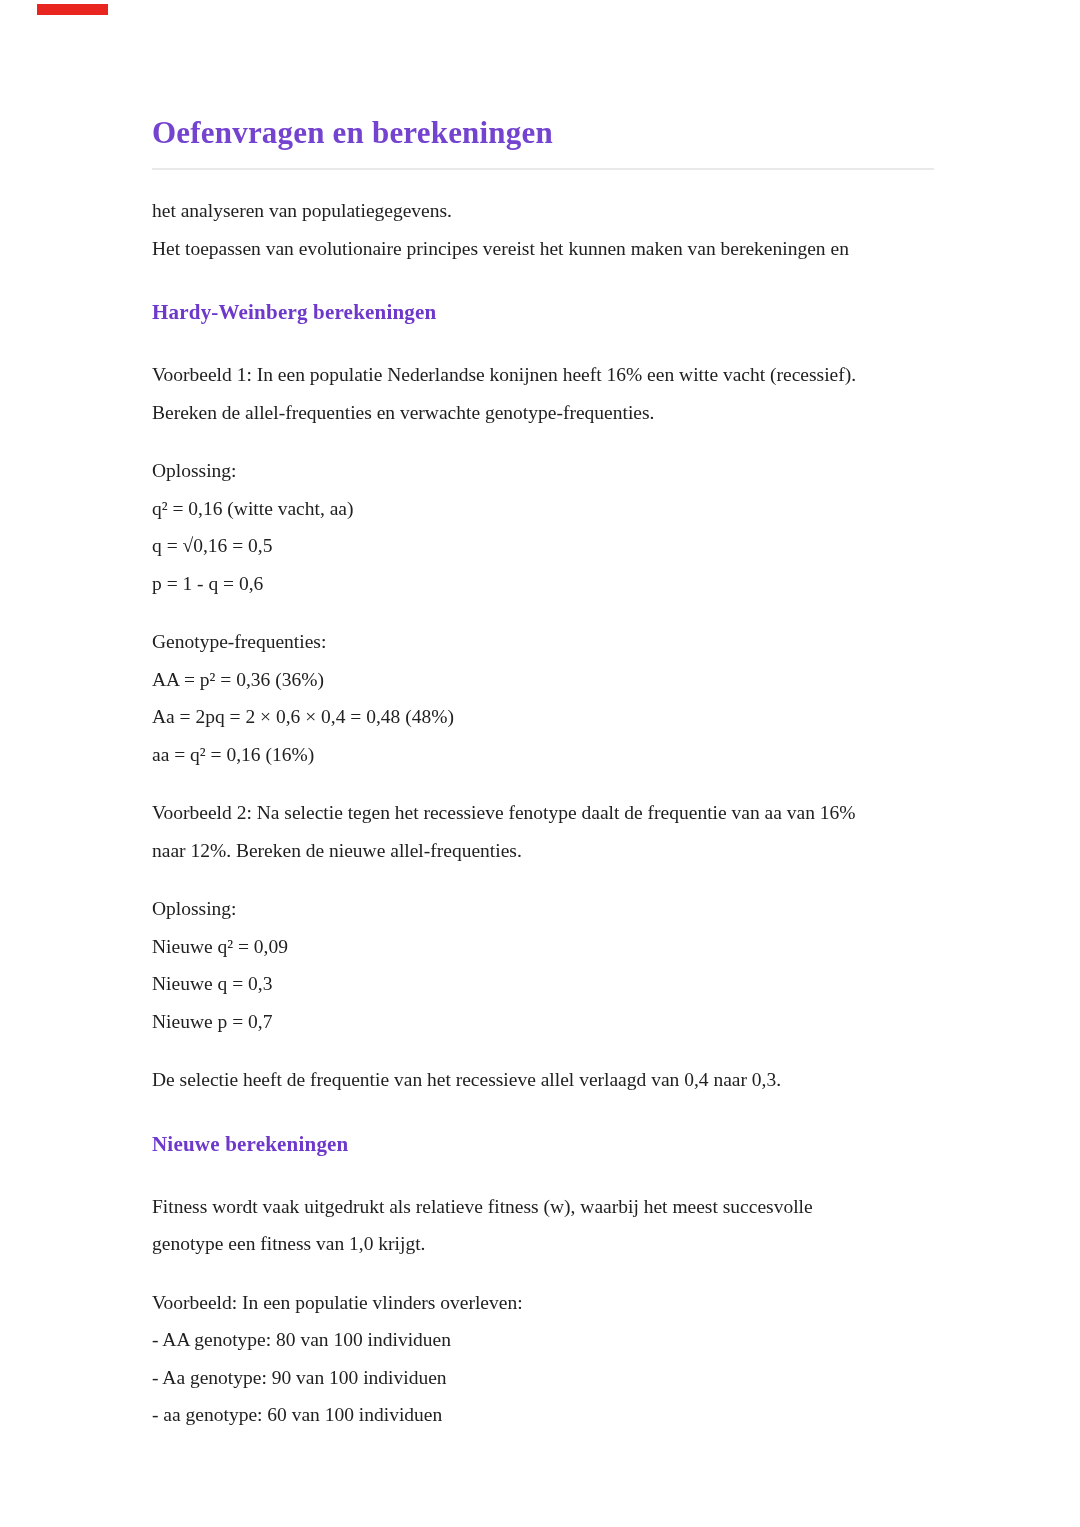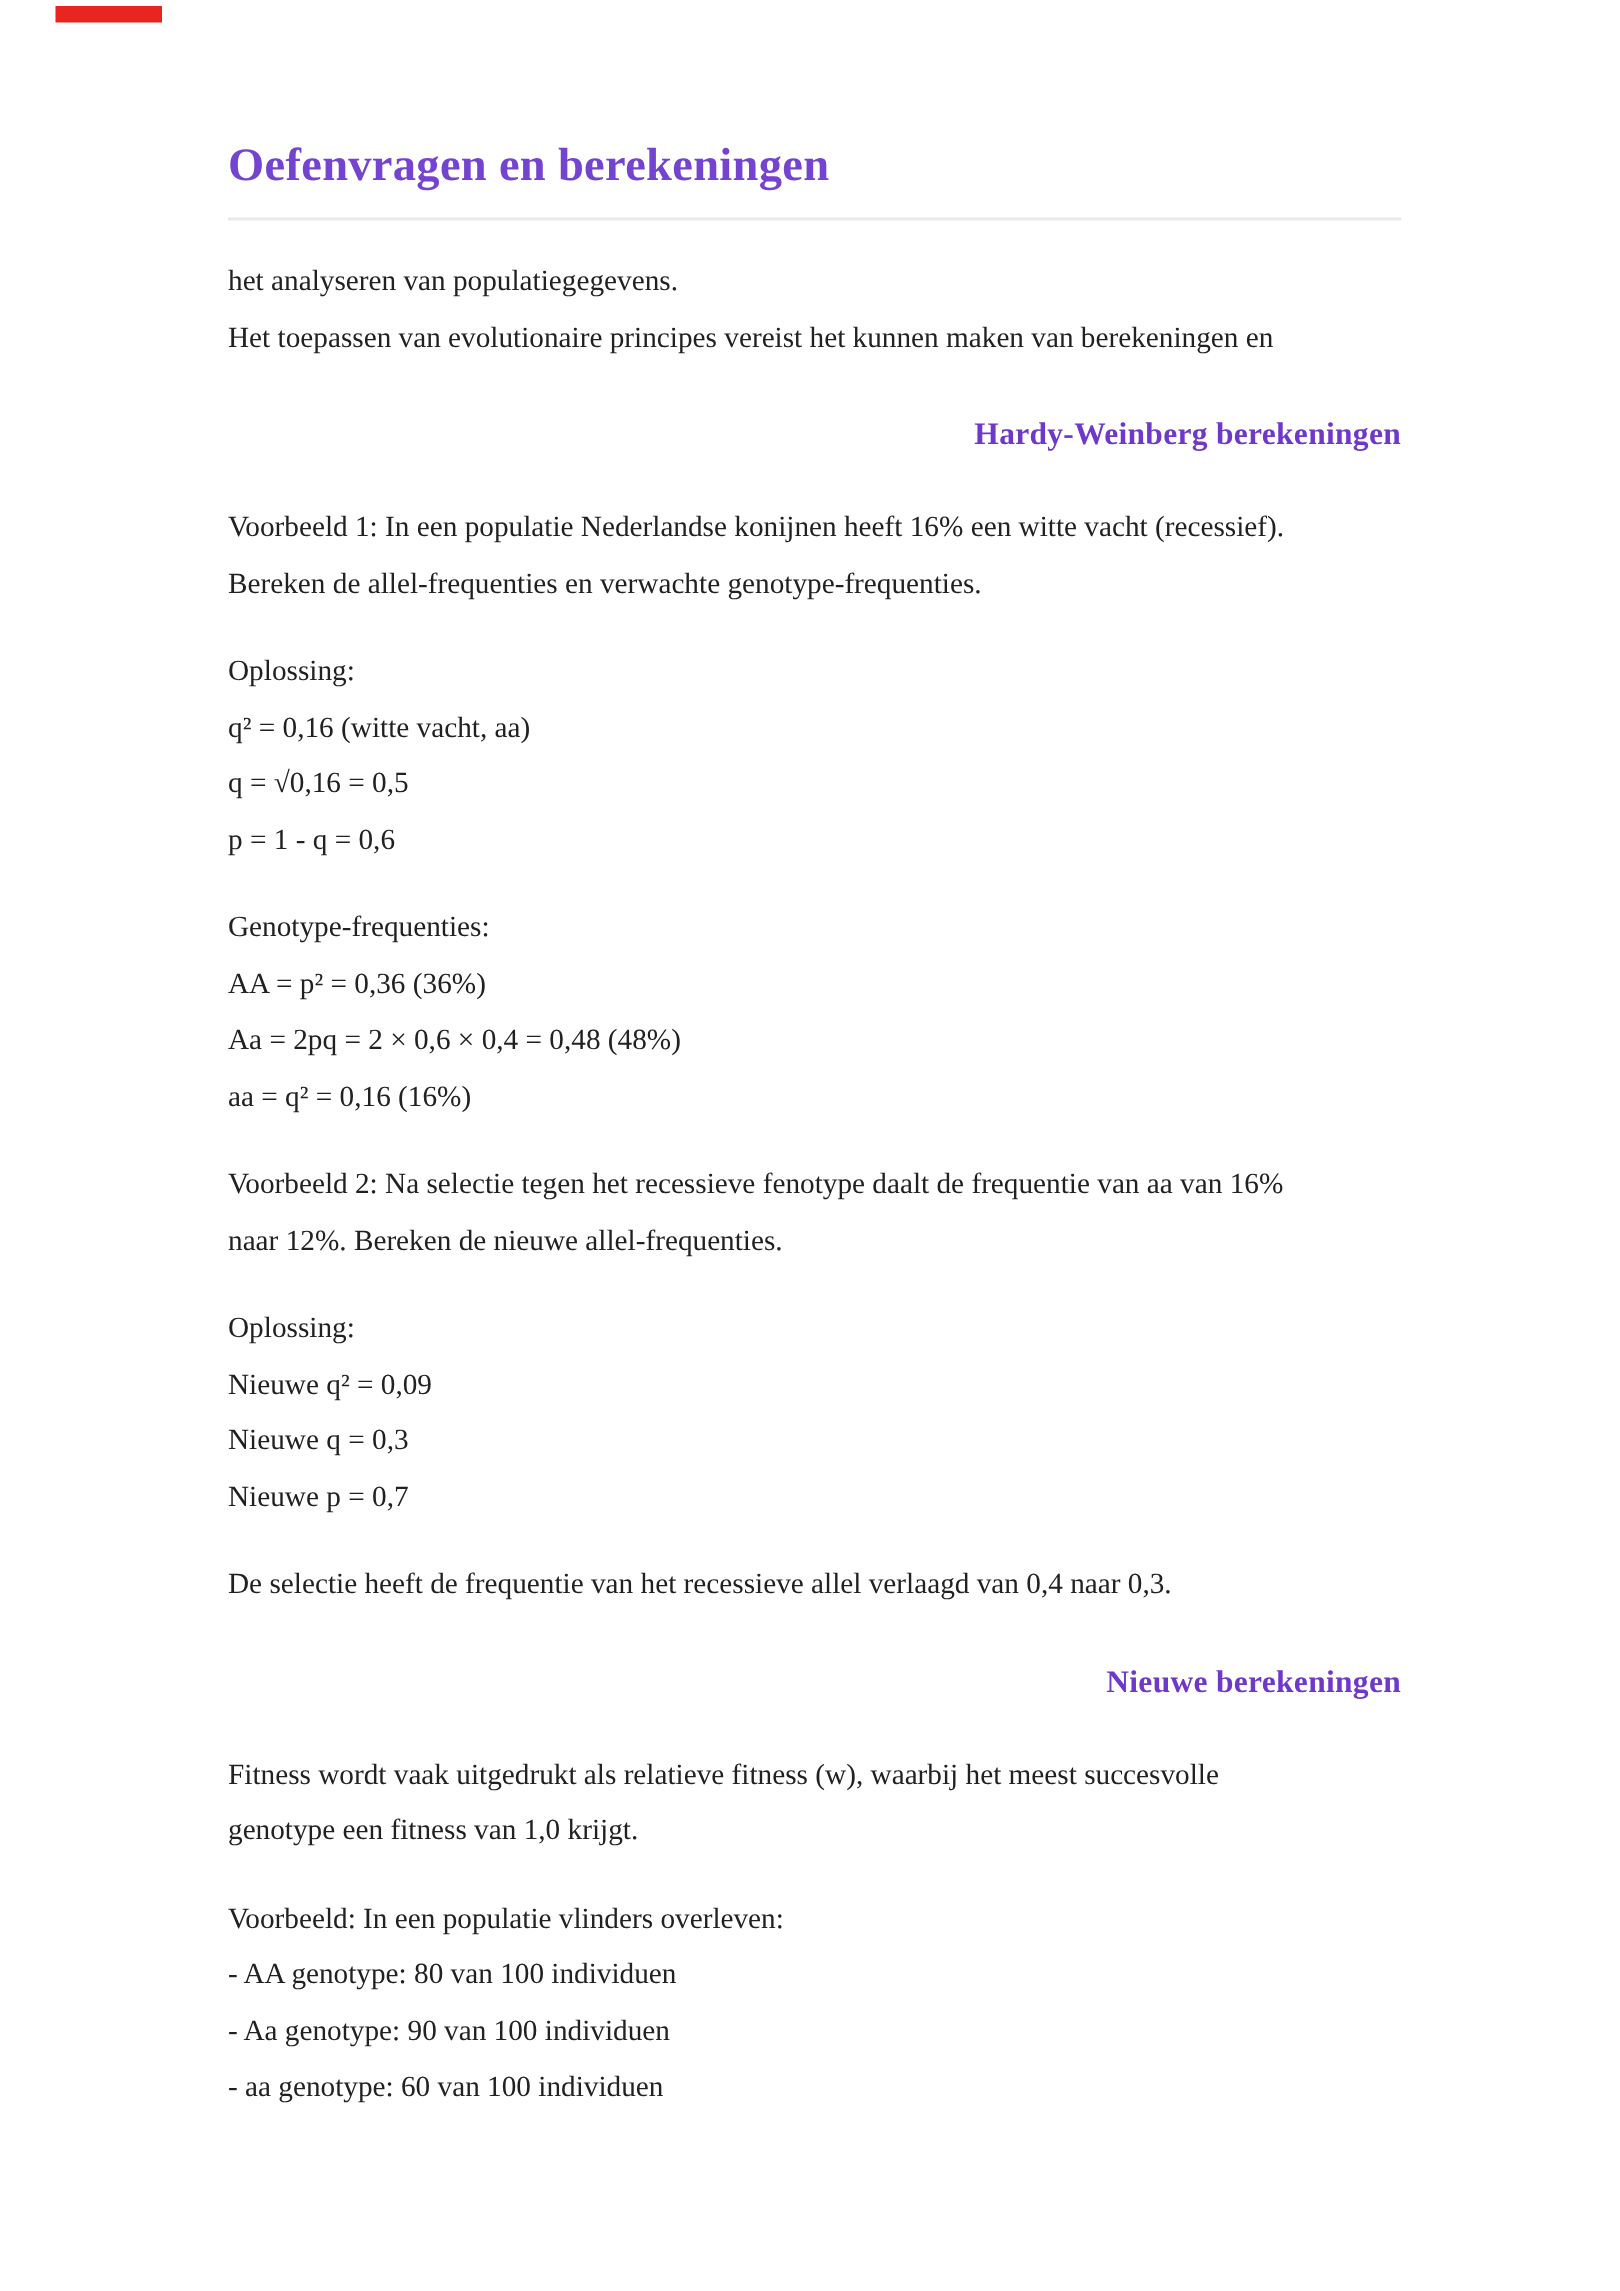--- a/index.html
+++ b/index.html
@@ -21,21 +21,21 @@
     top: 4px;
     width: 71px;
     height: 11px;
     background: #e8251f;
   }
   .page {
     position: absolute;
     left: 152px;
     top: 0;
     width: 782px;
-    padding-top: 90px;
+    padding-top: 113px;
   }
   h1.doc-title {
     margin: 0;
     font-size: 31px;
     line-height: 39px;
     font-weight: bold;
     color: #7443d0;
     letter-spacing: 0.2px;
   }
   .divider {
@@ -54,21 +54,20 @@
     line-height: 37.5px;
     white-space: nowrap;
   }
   h2.section-heading {
     margin: 31px 0 30px 0;
     font-size: 21px;
     line-height: 28px;
     font-weight: bold;
     color: #6e38cb;
     letter-spacing: 0.2px;
-    text-align: right;
   }
 </style>
 </head>
 <body>
 
 <div class="red-marker"></div>
 
 <div class="page">
 
   <h1 class="doc-title">Oefenvragen en berekeningen</h1>

